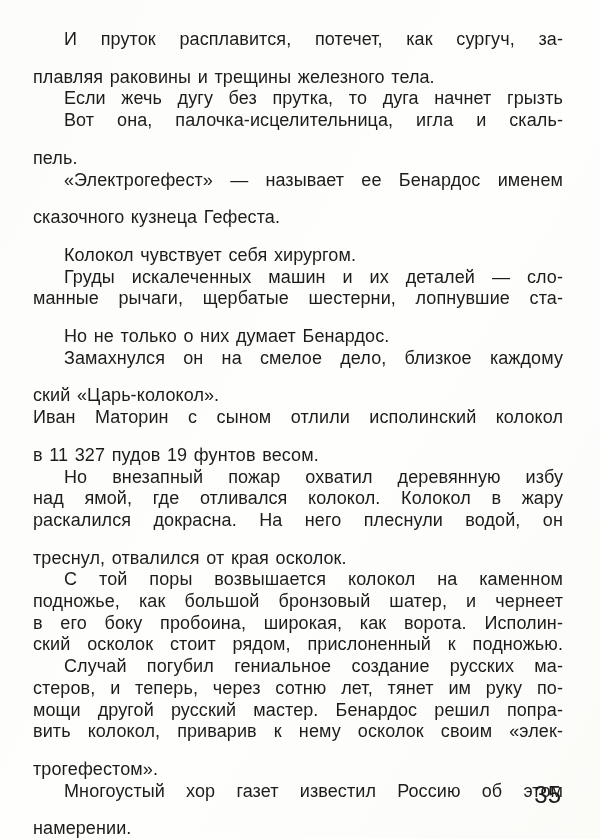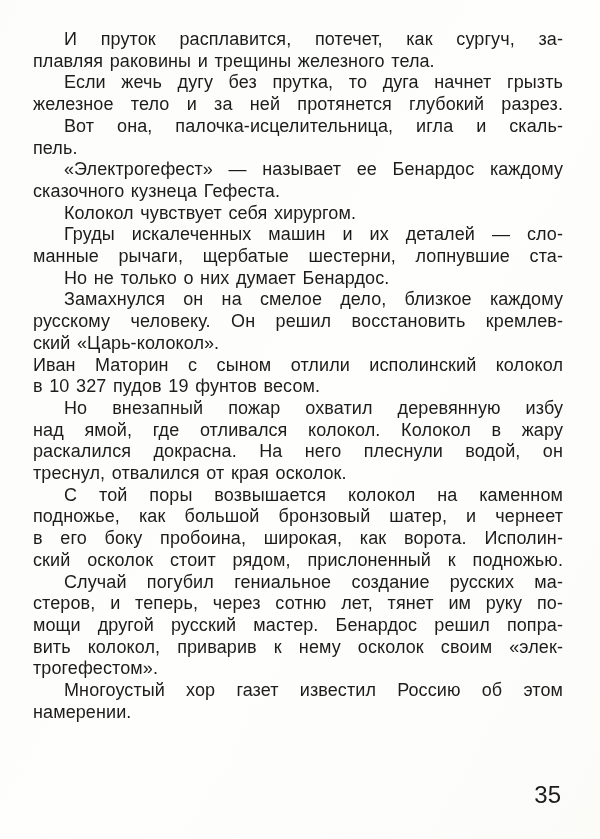--- a/index.html
+++ b/index.html
@@ -32,20 +32,21 @@
     text-rendering: optimizeLegibility;
   }
   .line {
     text-align: justify;
     text-align-last: justify;
     min-height: 21.7px;
   }
   .line.left {
     text-align: right;
     text-align-last: left;
+    margin-top: 16px;
   }
   .line.indent {
     text-indent: 31px;
   }
   .page-number {
     position: absolute;
     top: 784px;
     right: 39px;
     font-size: 24px;
     line-height: 22px;
@@ -53,34 +54,32 @@
   }
 </style>
 </head>
 <body>
 
 <div class="page">
   <div class="text-block">
       <div class="line indent">И пруток расплавится, потечет, как сургуч, за-</div>
       <div class="line left">плавляя раковины и трещины железного тела.</div>
       <div class="line indent">Если жечь дугу без прутка, то дуга начнет грызть</div>
-      <div class="line">железное тело и за ней протянется глубокий разрез.</div>
       <div class="line indent">Вот она, палочка-исцелительница, игла и скаль-</div>
       <div class="line left">пель.</div>
-      <div class="line indent">«Электрогефест» — называет ее Бенардос каждому</div>
+      <div class="line indent">«Электрогефест» — называет ее Бенардос именем</div>
       <div class="line left">сказочного кузнеца Гефеста.</div>
       <div class="line indent left">Колокол чувствует себя хирургом.</div>
       <div class="line indent">Груды искалеченных машин и их деталей — сло-</div>
       <div class="line">манные рычаги, щербатые шестерни, лопнувшие ста-</div>
       <div class="line indent left">Но не только о них думает Бенардос.</div>
       <div class="line indent">Замахнулся он на смелое дело, близкое каждому</div>
-      <div class="line">русскому человеку. Он решил восстановить кремлев-</div>
       <div class="line left">ский «Царь-колокол».</div>
       <div class="line">Иван Маторин с сыном отлили исполинский колокол</div>
-      <div class="line left">в 10 327 пудов 19 фунтов весом.</div>
+      <div class="line left">в 11 327 пудов 19 фунтов весом.</div>
       <div class="line indent">Но внезапный пожар охватил деревянную избу</div>
       <div class="line">над ямой, где отливался колокол. Колокол в жару</div>
       <div class="line">раскалился докрасна. На него плеснули водой, он</div>
       <div class="line left">треснул, отвалился от края осколок.</div>
       <div class="line indent">С той поры возвышается колокол на каменном</div>
       <div class="line">подножье, как большой бронзовый шатер, и чернеет</div>
       <div class="line">в его боку пробоина, широкая, как ворота. Исполин-</div>
       <div class="line">ский осколок стоит рядом, прислоненный к подножью.</div>
       <div class="line indent">Случай погубил гениальное создание русских ма-</div>
       <div class="line">стеров, и теперь, через сотню лет, тянет им руку по-</div>

